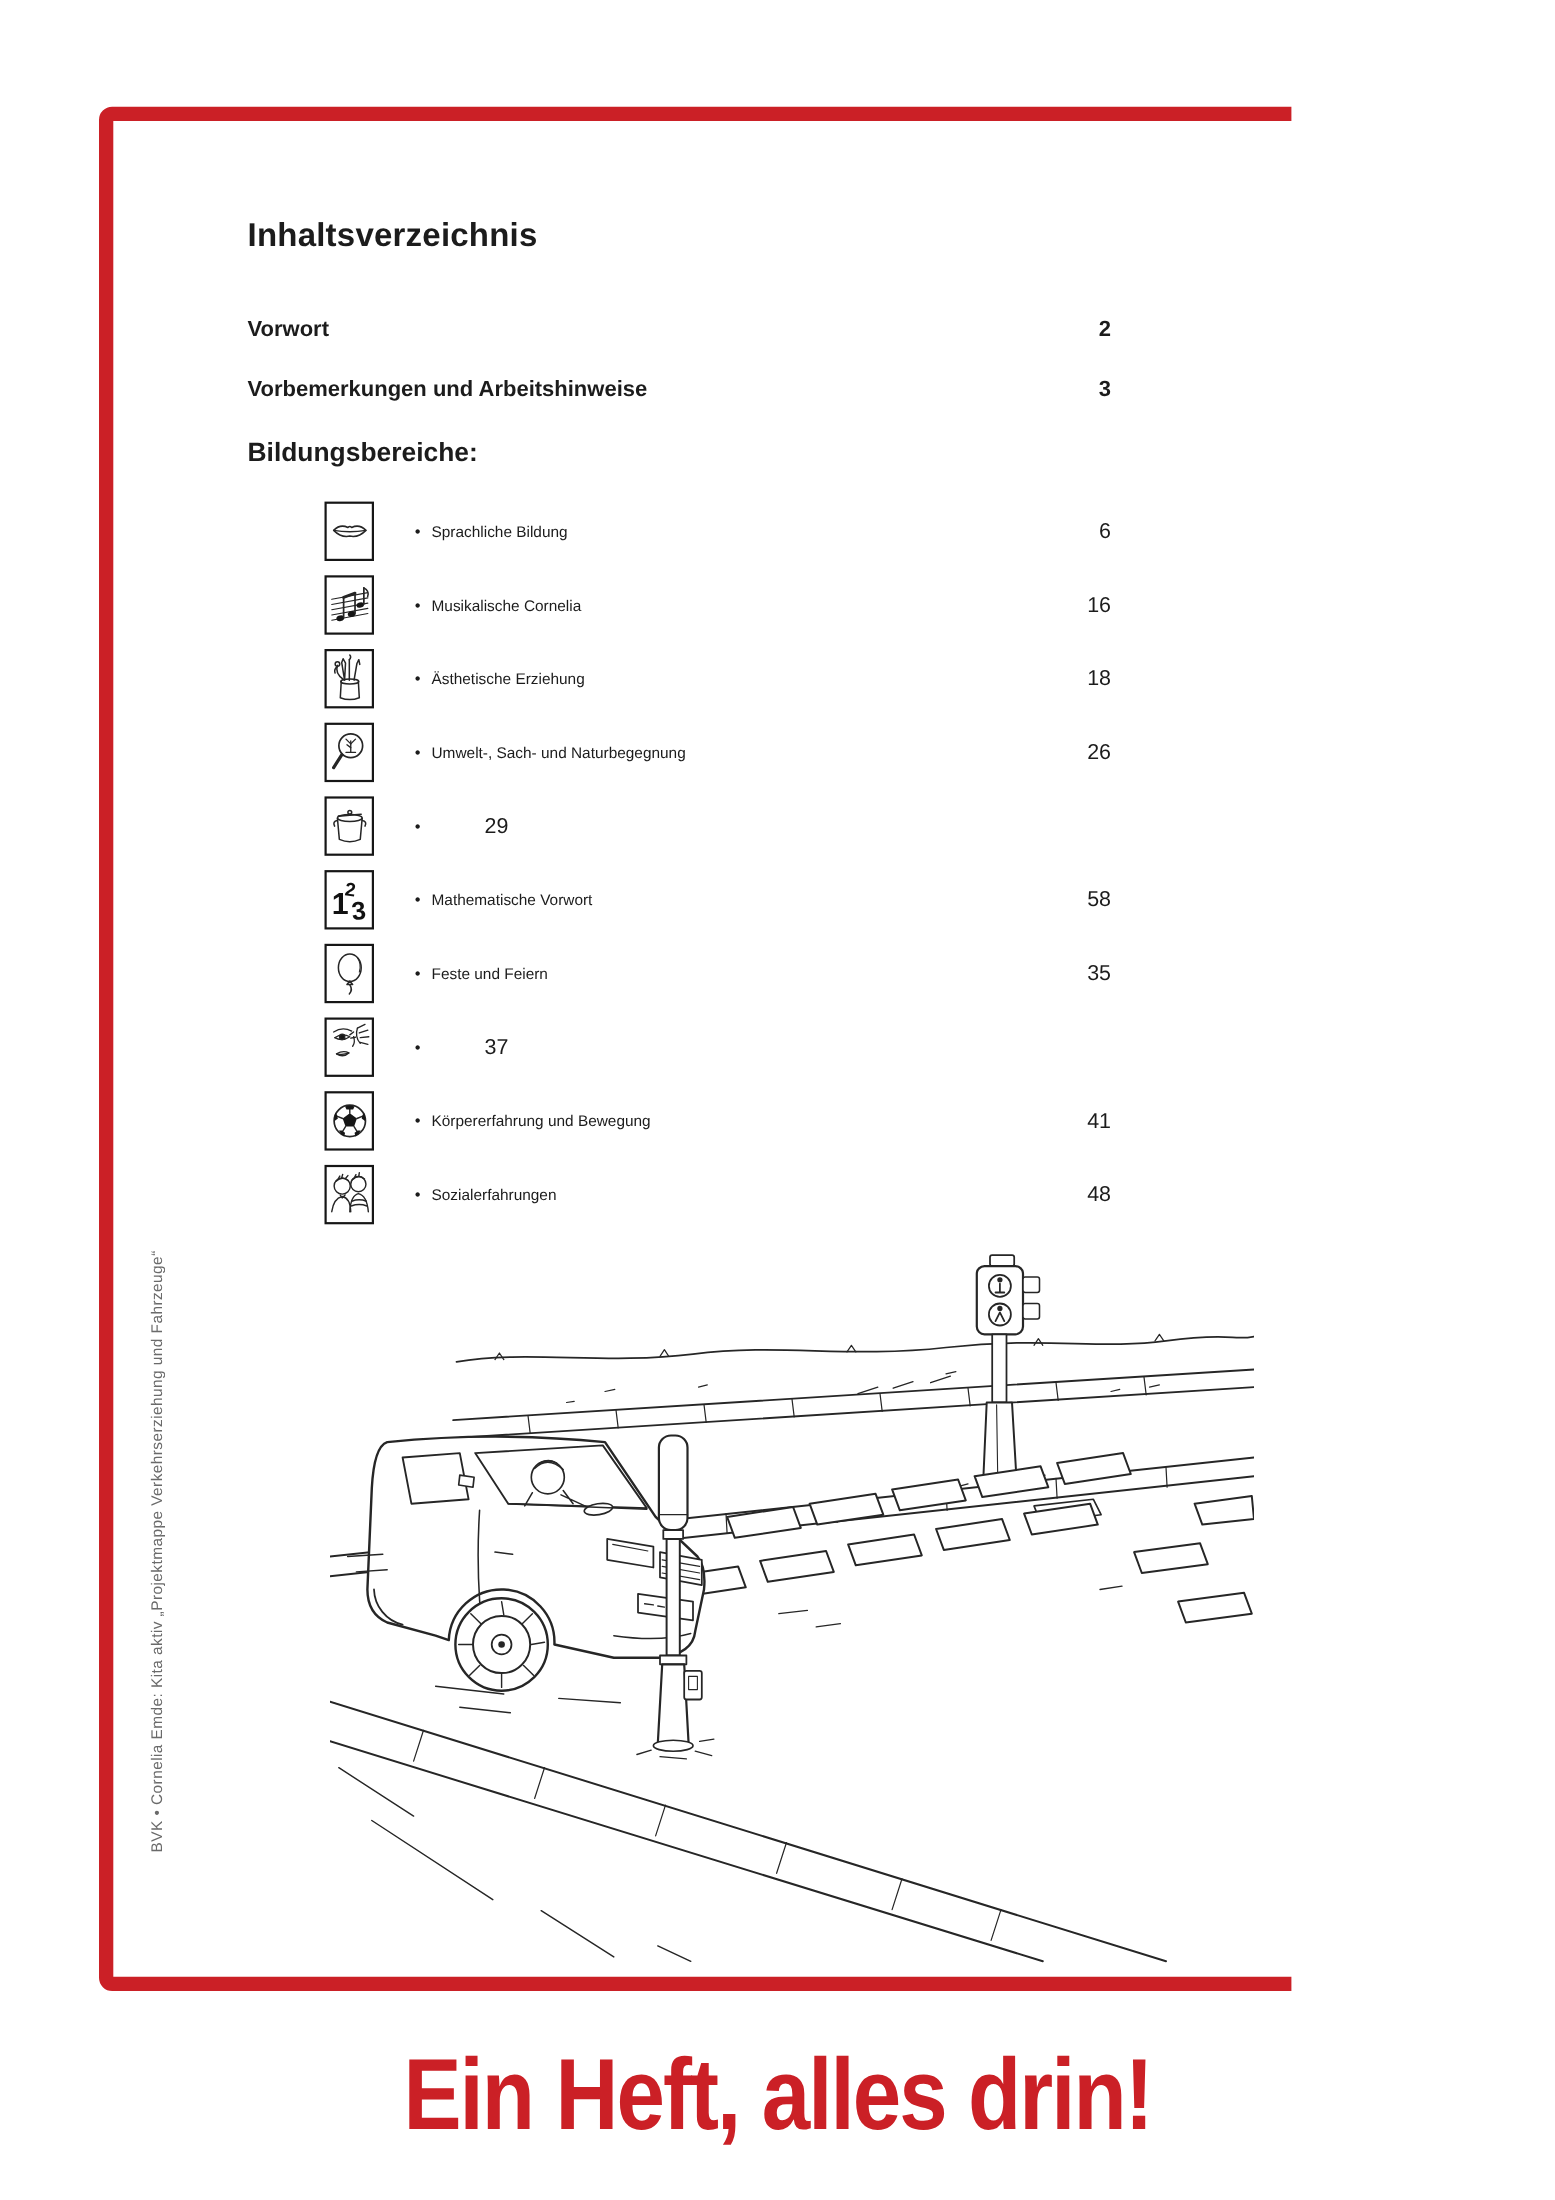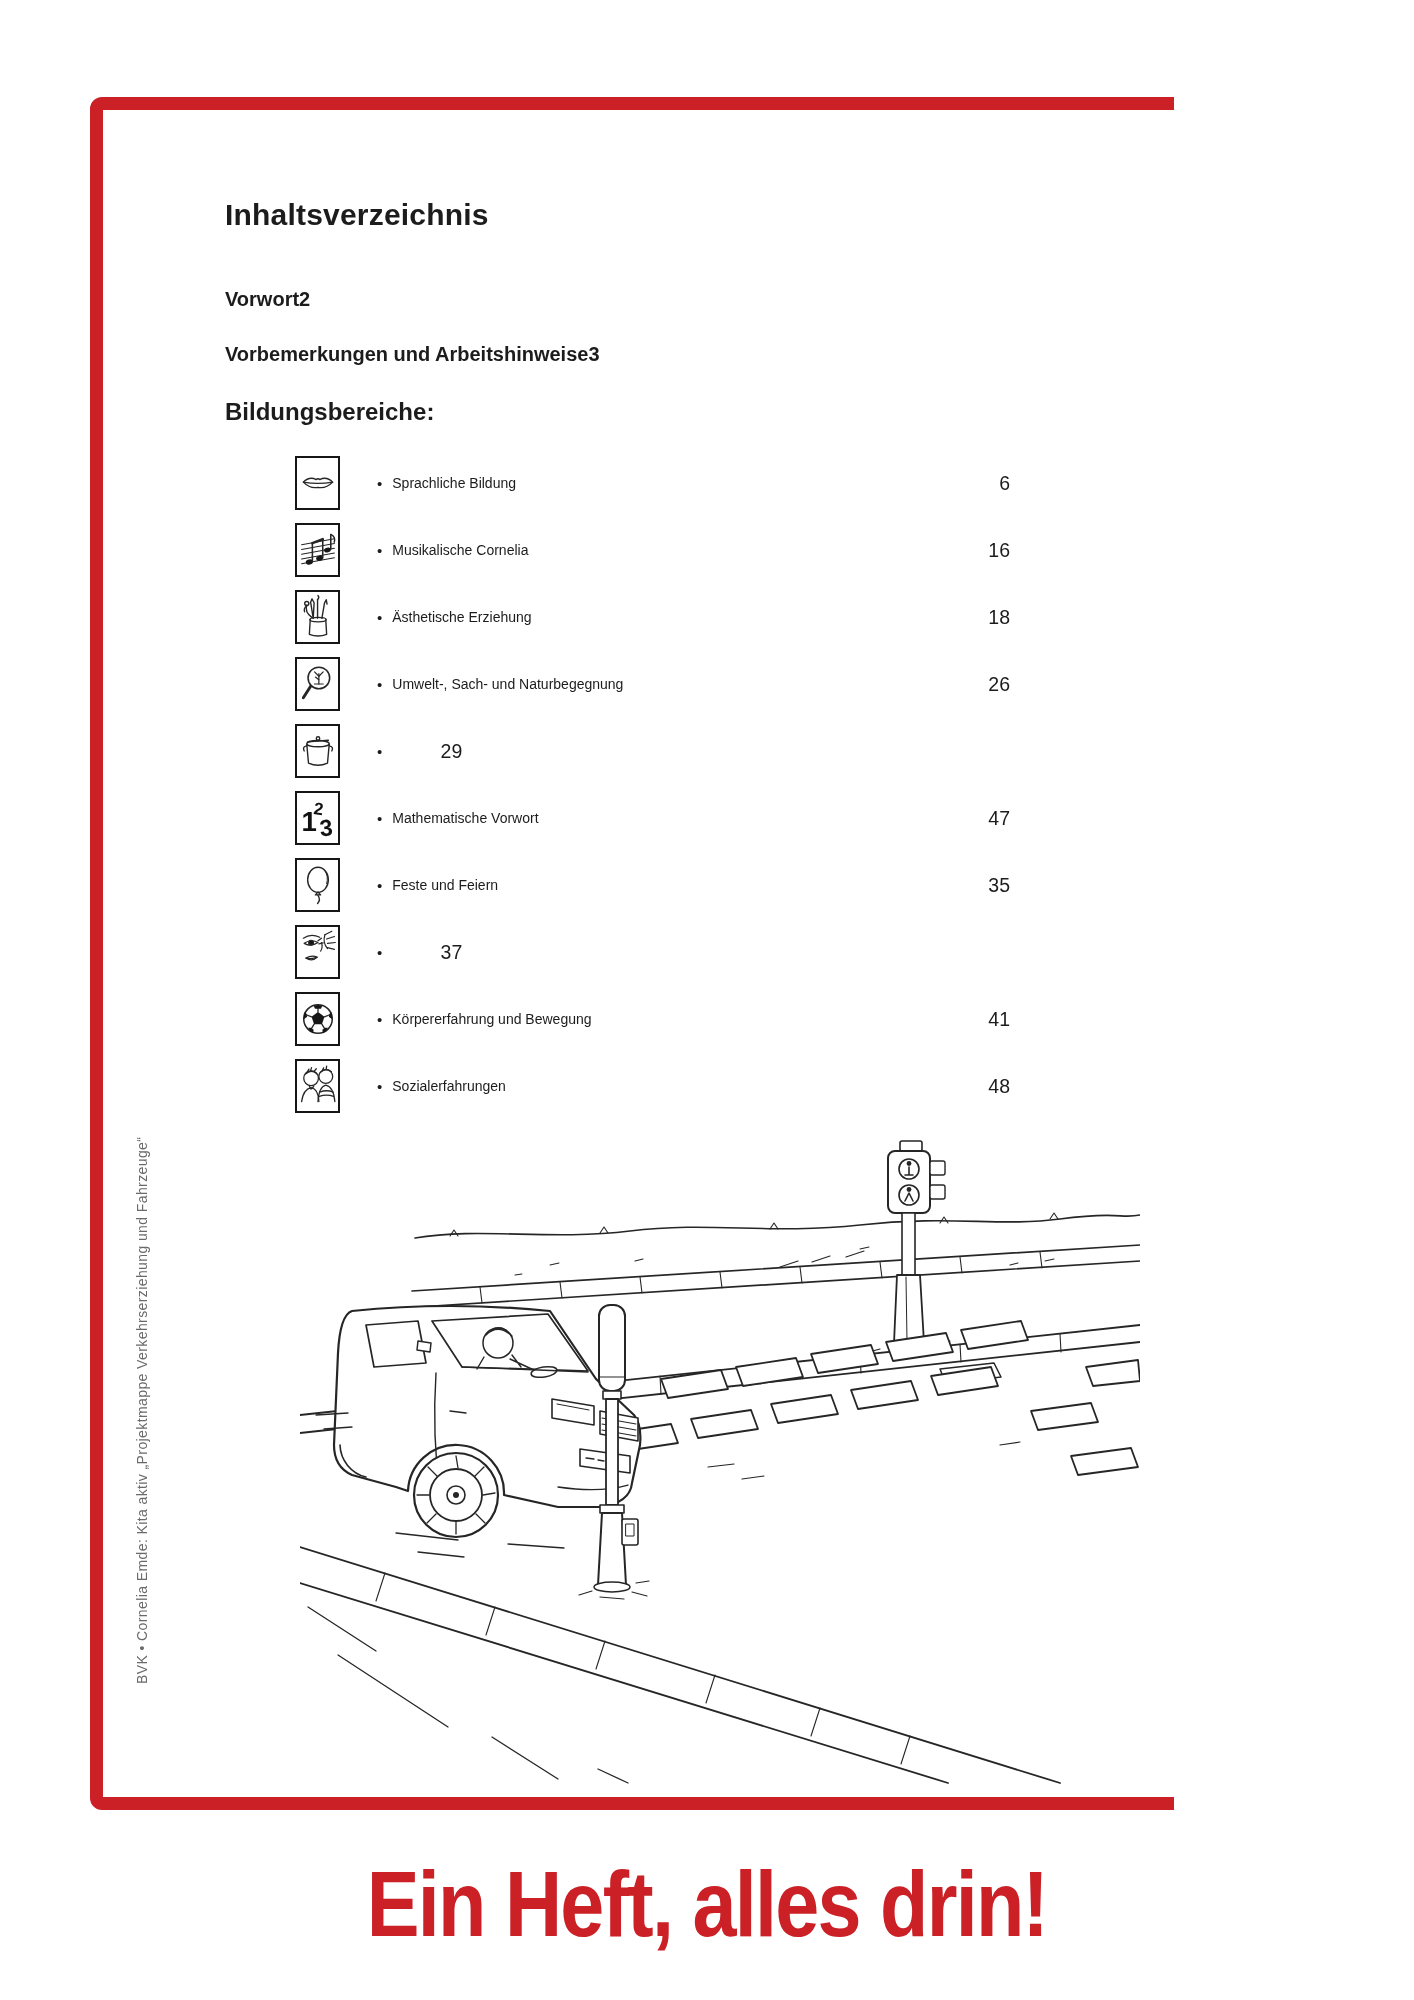--- a/index.html
+++ b/index.html
@@ -1,21 +1,21 @@
 <!DOCTYPE html>
 <html style="--accent_red: #cb2026; --text: #1c1c1c; --credit_gray: #6a6a6a;"><head>
 <meta charset="utf-8">
 <style>
   html,body{margin:0;padding:0;background:#fff;}
   #stage{position:relative;width:1174px;height:2000px;background:#fff;overflow:hidden;
          font-family:"Liberation Sans", sans-serif;color:var(--text,#1c1c1c);}
   .frame{position:absolute;left:90px;top:97px;width:1235px;height:1713px;box-sizing:border-box;
          border:13px solid var(--accent_red,#cb2026);border-radius:12px;background:#fff;}
   .doc-title{position:absolute;left:225px;top:198px;font-size:30px;font-weight:bold;letter-spacing:.2px;}
-  .front-row{position:absolute;left:225px;width:785px;display:flex;
+  .front-row{position:absolute;left:225px;width:785px;display:flex;justify-content:space-between;
              font-weight:bold;font-size:20px;}
   .section-heading{position:absolute;left:225px;top:398px;font-weight:bold;font-size:24px;}
   .area-row{position:absolute;left:295px;width:715px;height:54px;display:flex;align-items:center;}
   .ibox{flex:0 0 45px;width:45px;height:54px;box-sizing:border-box;border:2.5px solid #161616;
         background:#fff;margin-right:37px;display:flex;align-items:center;justify-content:center;}
   .ibox svg{display:block;}
   .bullet{margin-right:10px;font-size:15px;line-height:1;}
   .alabel{flex:1;font-size:14px;}
   .apage{width:70px;text-align:right;font-size:19.5px;}
   .credit{position:absolute;left:128px;top:1120px;height:580px;width:28px;
@@ -148,21 +148,21 @@
   <div class="area-row" style="top:791px">
     <span class="ibox">
       <svg width="38" height="46" viewBox="0 0 44 52">
         <text x="3" y="41" font-family="Liberation Sans, sans-serif" font-size="32" font-weight="bold" fill="#111">1</text>
         <text x="17" y="22" font-family="Liberation Sans, sans-serif" font-size="20" font-weight="bold" fill="#111" transform="rotate(8 22 16)">2</text>
         <text x="24" y="47" font-family="Liberation Sans, sans-serif" font-size="27" font-weight="bold" fill="#111" transform="rotate(-6 30 38)">3</text>
       </svg>
     </span>
     <span class="bullet">•</span>
     <span class="alabel">Mathematische Vorwort</span>
-    <span class="apage">47</span>
+    <span class="apage">58</span>
   </div>
 
   <div class="area-row" style="top:858px">
     <span class="ibox">
       <svg width="38" height="46" viewBox="0 0 44 52">
         <g class="ln" stroke-width="1.6">
           <ellipse cx="22" cy="20" rx="12" ry="14.5"></ellipse>
           <path d="M30 9.5 q4.5 6.5 2 15" stroke-width="1.1"></path>
           <path d="M19 37.5 h6 l-3 -3.5 Z"></path>
           <path d="M22 38 q3.5 5 -0.5 9.5"></path>

